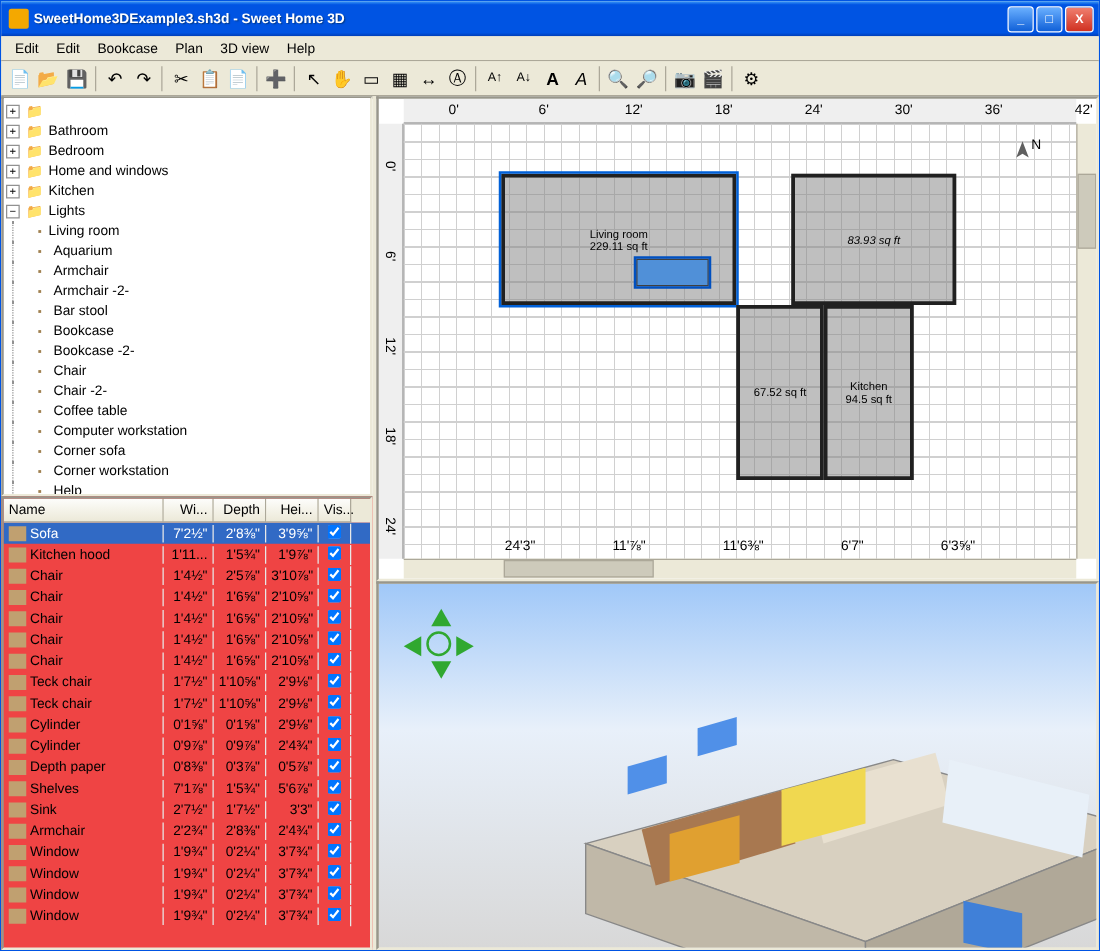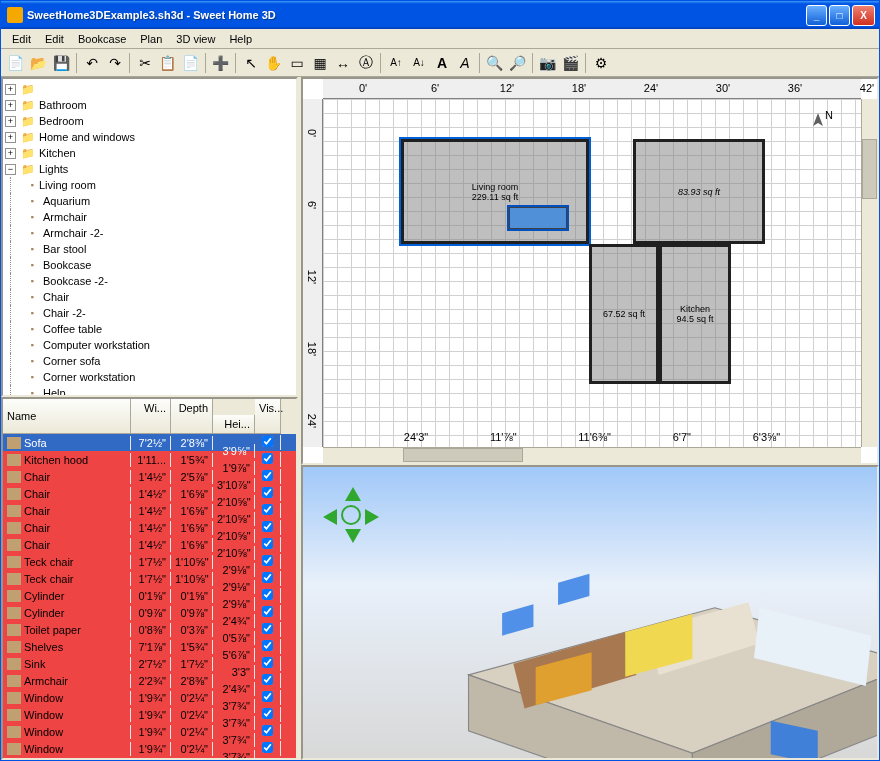--- a/index.html
+++ b/index.html
@@ -39,21 +39,21 @@
 .furn-table { flex: 1; background: #ef4444; border: 2px inset #ece9d8; overflow: auto; }
 .ft-header { display: flex; background: #ece9d8; position: sticky; top: 0; }
 .ft-header div { border-right: 1px solid #aca899; border-bottom: 1px solid #aca899; padding: 3px 4px; font-size: 11px; background: linear-gradient(#fdfdfb, #ece9d8); }
 .ft-row { display: flex; height: 17px; align-items: center; }
 .ft-row.selected { background: #316ac5; color: white; }
 .ft-row > div { padding: 1px 4px; overflow: hidden; white-space: nowrap; border-right: 1px solid #e8e8e8; }
 .c-name { width: 128px; display: flex; align-items: center; gap: 3px; }
 .c-name .it-ico { width: 14px; height: 12px; background: #c0a070; font-size: 8px; display: flex; align-items: center; justify-content: center; }
 .c-wid { width: 40px; text-align: right; }
 .c-dep { width: 42px; text-align: right; }
-.c-hei { width: 42px; text-align: right; margin-top: 16px; }
+.c-hei { width: 42px; text-align: right; }
 .c-vis { width: 26px; text-align: center; }
 .c-vis input { width: 11px; height: 11px; }
 
 .plan-panel { flex: 0 0 388px; position: relative; background: white; border: 2px inset #ece9d8; overflow: hidden; }
 .ruler-h { position: absolute; top: 0; left: 20px; right: 16px; height: 20px; background: #efefef; border-bottom: 1px solid #808080; display: flex; font-size: 9px; }
 .ruler-h div { position: absolute; top: 3px; transform: translateX(-50%); }
 .ruler-v { position: absolute; top: 20px; left: 0; bottom: 16px; width: 20px; background: #efefef; border-right: 1px solid #808080; font-size: 9px; }
 .ruler-v div { position: absolute; left: 3px; transform: translateY(-50%); writing-mode: vertical-lr; }
 .plan-area { position: absolute; top: 20px; left: 20px; right: 16px; bottom: 16px; background-image: repeating-linear-gradient(#d0d0d0 0 1px, transparent 1px 14px), repeating-linear-gradient(90deg, #d0d0d0 0 1px, transparent 1px 14px); background-color: white; }
 .room { position: absolute; background: rgba(128,128,128,0.5); border: 3px solid #202020; font-size: 9px; text-align: center; display: flex; flex-direction: column; align-items: center; justify-content: center; color: #000; }
@@ -392,21 +392,21 @@
                 <span>Cylinder</span>
               </div>
     <div class="c-wid">0'9⅞"</div>
     <div class="c-dep">0'9⅞"</div>
     <div class="c-hei">2'4¾"</div>
     <div class="c-vis"><input type="checkbox" checked="" style=""></div>
             </div>
             <div class="ft-row">
     <div class="c-name">
                 <span class="it-ico"></span>
-                <span>Toilet paper</span>
+                <span>Depth paper</span>
               </div>
     <div class="c-wid">0'8⅜"</div>
     <div class="c-dep">0'3⅞"</div>
     <div class="c-hei">0'5⅞"</div>
     <div class="c-vis"><input type="checkbox" checked="" style=""></div>
             </div>
             <div class="ft-row">
     <div class="c-name">
                 <span class="it-ico"></span>
                 <span>Shelves</span>

